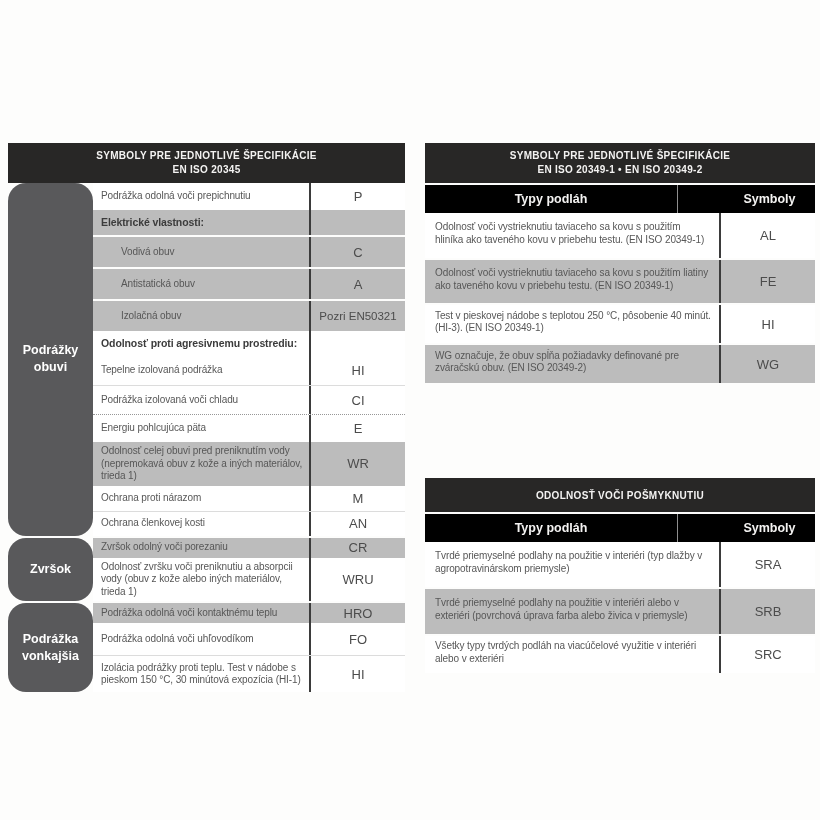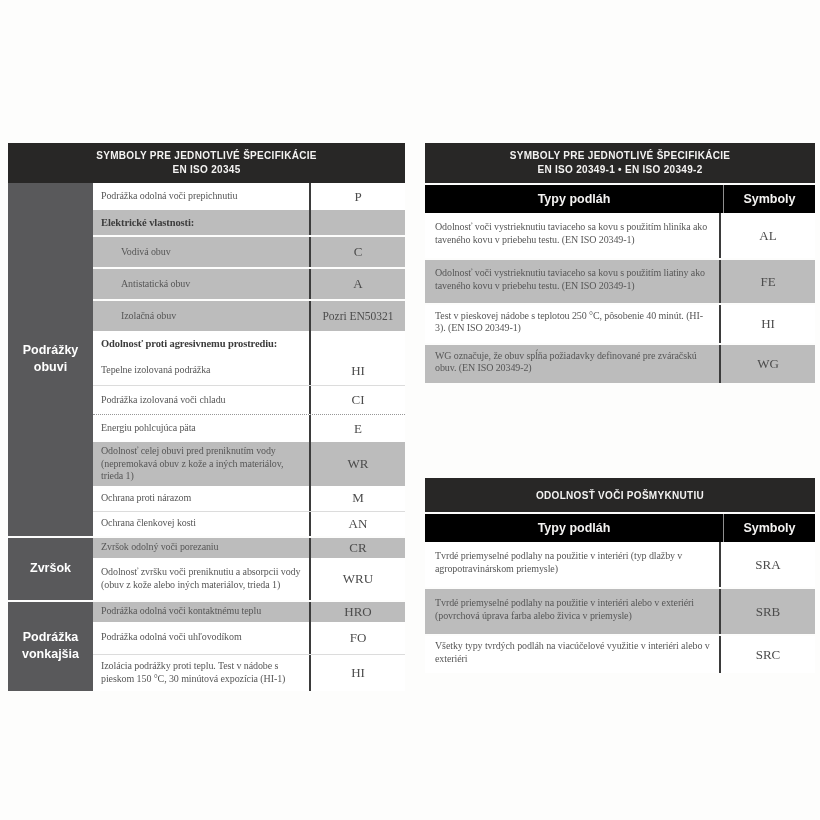--- a/index.html
+++ b/index.html
@@ -18,23 +18,23 @@
     background:#282726;color:#f4f3f2;
     display:flex;flex-direction:column;justify-content:center;
     text-align:center;font-weight:bold;font-size:10px;line-height:1.5;
     letter-spacing:.3px;
   }
   .subheader{
     background:#000000;color:#f4f3f2;margin-top:2px;
     display:flex;align-items:stretch;font-weight:bold;font-size:12.5px;
   }
   .subheader .sh-col1{flex:1;display:flex;align-items:center;justify-content:center;}
-  .subheader .sh-col2{width:91px;border-left:1px solid #8f8f8f;display:flex;align-items:center;justify-content:center;}
-
-  .row{display:flex;align-items:stretch;background:#ffffff;font-family:Liberation Serif, serif;}
+  .subheader .sh-col2{width:91px;border-left:1px solid #8f8f8f;display:flex;align-items:center;justify-content:center;padding-left:46px;}
+
+  .row{display:flex;align-items:stretch;background:#ffffff;}
   .row.gray{background:#bcbcbc;}
   .row .lbl{
     flex:1;display:flex;flex-direction:column;justify-content:center;
     padding:3px 6px 3px 8px;font-size:10px;line-height:1.25;letter-spacing:-0.1px;color:#575757;
   }
   .row.bold-label .lbl{font-weight:bold;color:#3c3c3c;font-size:10.5px;}
   .row .sym{
     width:90px;border-left:2px solid #3b3b3b;
     display:flex;align-items:center;justify-content:center;
     font-size:13px;color:#4c4c4c;text-align:center;padding:0 2px;
@@ -47,21 +47,21 @@
 
   
   .tbl-left{left:8px;top:143px;width:397px;}
   .tbl-left .tbl-header{height:40px;line-height:1.45;}
   .lt-body{display:flex;flex-direction:column;}
   .group{display:flex;align-items:stretch;}
   .group + .group{border-top:2px solid #fdfdfc;}
   .cat{
     width:85px;background:#59595b;color:#fff;
     display:flex;align-items:center;justify-content:center;text-align:center;
-    font-weight:bold;font-size:12.5px;line-height:1.35;padding:0 4px;box-sizing:border-box;
+    font-weight:bold;font-size:12.5px;line-height:1.35;padding:0 4px;box-sizing:border-box;border-radius:18px;
   }
   .grows{flex:1;display:flex;flex-direction:column;}
 
   
   .tbl-r1{left:425px;top:143px;width:390px;}
   .tbl-r1 .tbl-header{height:40px;line-height:1.45;}
   .tbl-r2{left:425px;top:478px;width:390px;}
   .tbl-r2 .tbl-header{height:34px;}
   .rt-body{display:flex;flex-direction:column;}
   .rt-body .row + .row{border-top:2px solid #fdfdfc;}

